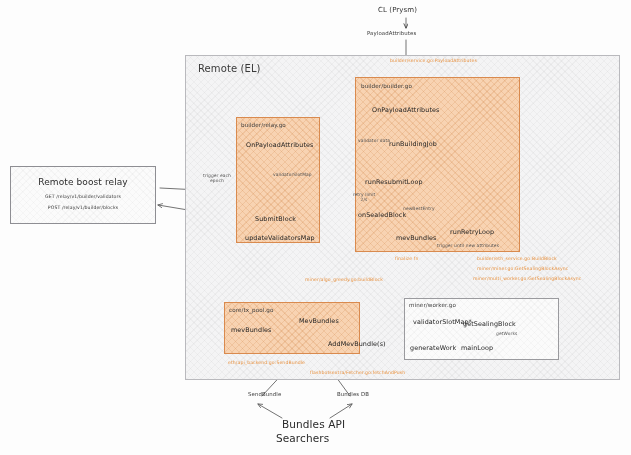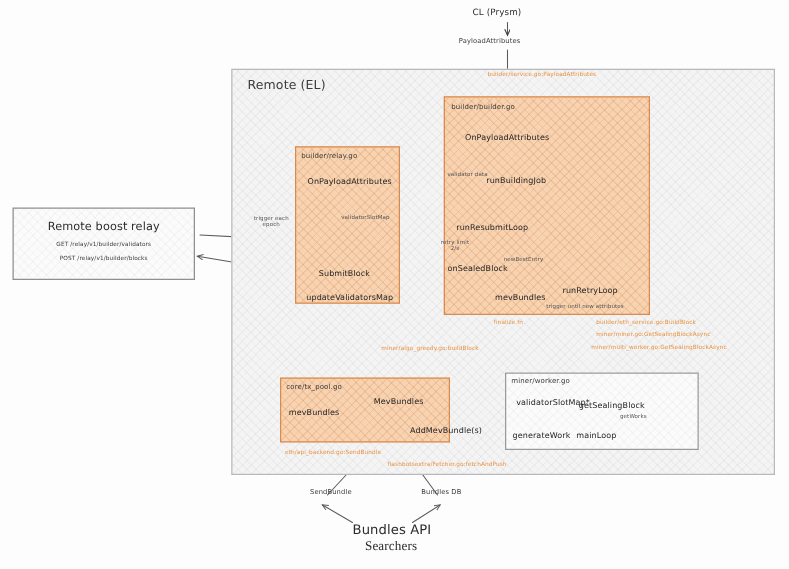--- a/index.html
+++ b/index.html
@@ -181,16 +181,16 @@
   <div class="lbl t-orange" style="left:305px;top:277px;">miner/algo_greedy.go:buildBlock</div>
   <div class="lbl t-orange" style="left:477px;top:256px;">builder/eth_service.go:BuildBlock</div>
   <div class="lbl t-orange" style="left:477px;top:266px;">miner/miner.go:GetSealingBlockAsync</div>
   <div class="lbl t-orange" style="left:473px;top:276px;">miner/multi_worker.go:GetSealingBlockAsync</div>
   <div class="lbl t-orange" style="left:228px;top:360px;">eth/api_backend.go:SendBundle</div>
   <div class="lbl t-orange" style="left:310px;top:370px;">flashbotsextra/Fetcher.go:fetchAndPush</div>
 
   <div class="lbl t-outside-sm" style="left:248px;top:391px;">SendBundle</div>
   <div class="lbl t-outside-sm" style="left:337px;top:391px;">Bundles DB</div>
   <div class="lbl t-big" style="left:282px;top:418px;">Bundles API</div>
-  <div class="lbl t-big" style="left:292px;top:432px;font-family:Liberation Serif, serif;">Searchers</div>
+  <div class="lbl t-big" style="left:276px;top:432px;">Searchers</div>
 
 
 </div>
 
 </body></html>

